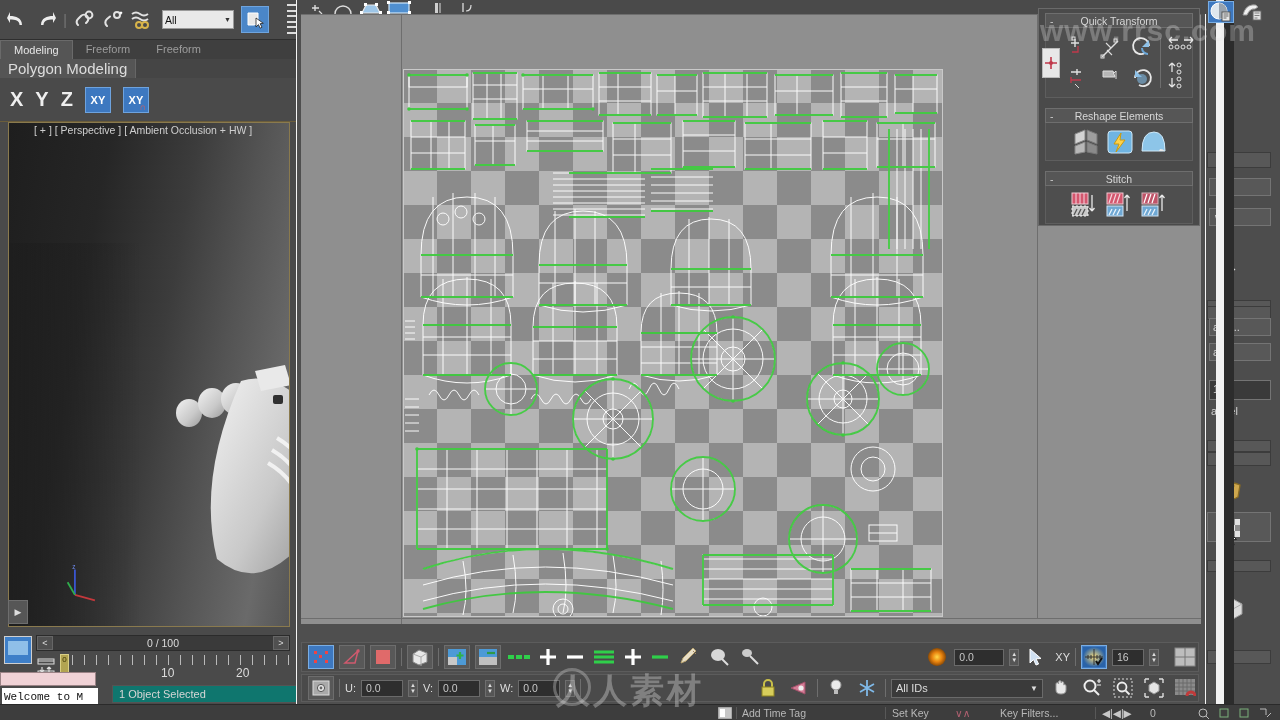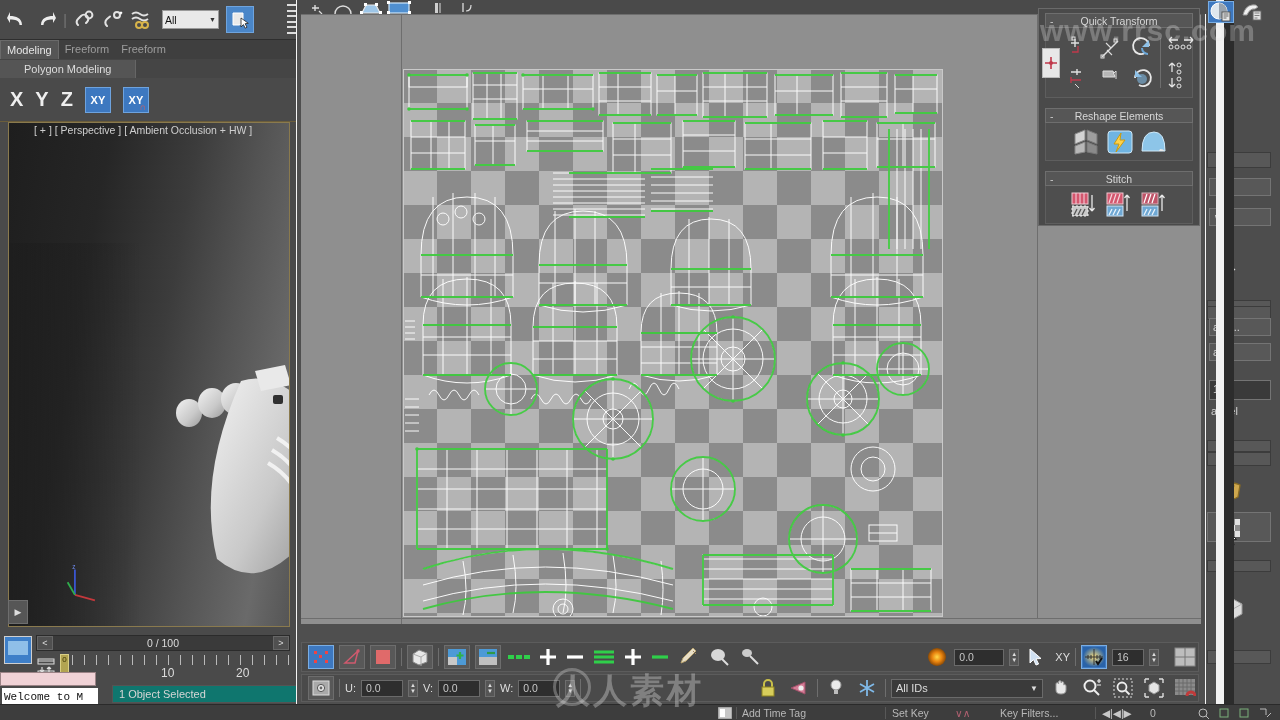--- a/index.html
+++ b/index.html
@@ -10,40 +10,40 @@
   
   .maxbg{ position:absolute; inset:0; background:#4a4a4a; }
 
   
   .ribbon{ position:absolute; left:0; top:0; width:298px; height:40px;
     background:#4a4a4a; border-bottom:1px solid #2e2e2e; display:flex;
     align-items:center; padding:0 4px; gap:3px;}
   .ricon{ width:26px; height:26px; display:flex; align-items:center;
     justify-content:center; color:#e8e8e8; font-size:17px; line-height:1;}
   .ricon.sep{ width:6px; color:#777; font-size:14px;}
-  .rselect{ width:57px; height:19px; background:#e9e9e9; border:1px solid #9a9a9a;
+  .rselect{ width:72px; height:19px; background:#e9e9e9; border:1px solid #9a9a9a;
     color:#111; font-size:10.5px; padding:0 2px; display:flex; align-items:center;
     justify-content:space-between; margin-left:4px;}
   .rselect .cv{ font-size:7px; color:#333;}
   .rbtn-on{ width:28px; height:27px; background:#4a86c8; border:1px solid #6fa4dd;
     display:flex; align-items:center; justify-content:center; margin-left:4px;}
   .rhamb{ position:absolute; right:2px; top:4px; width:9px; height:30px;
     display:flex; flex-direction:column; justify-content:space-between;}
   .rhamb i{ display:block; height:2px; background:#ddd;}
 
   
   .tabsbar{ position:absolute; left:0; top:40px; width:298px; height:19px;
     background:#3f3f3f; display:flex; align-items:flex-end; }
-  .tab{ height:19px; line-height:19px; padding:0 6px; font-size:11px; color:#9d9d9d;}
+  .tab{ height:19px; line-height:19px; padding:0 13px; font-size:11px; color:#9d9d9d;}
   .tab.active{ background:#555; color:#e6e6e6; border-top:1px solid #6a6a6a;
     border-left:1px solid #6a6a6a; border-right:1px solid #6a6a6a;}
   .subtab{ position:absolute; left:0; top:59px; width:298px; height:19px;
     background:#454545;}
-  .subtab span{ display:inline-block; background:#555; color:#ddd; font-size:11px;
-    line-height:19px; padding:0 24px; border-right:1px solid #666;}
+  .subtab span{ display:inline-block; background:#555; color:#ddd; font-size:15px;
+    line-height:19px; padding:0 8px; border-right:1px solid #666;}
 
   
   .axisrow{ position:absolute; left:0; top:78px; width:298px; height:44px;
     background:#4a4a4a; display:flex; align-items:center; padding-left:10px;
     gap:12px; border-bottom:1px solid #6b5d3a;}
   .axisrow .ax{ color:#efefef; font-size:20px; font-weight:bold;}
   .axbtn{ width:26px; height:26px; background:#3d78c0; border:1px solid #6ea3de;
     color:#fff; font-size:11px; font-weight:bold; display:flex; align-items:center;
     justify-content:center; position:relative;}
   .axbtn .mag{ position:absolute; right:2px; bottom:0px; font-size:9px; color:#d45b5b;}

